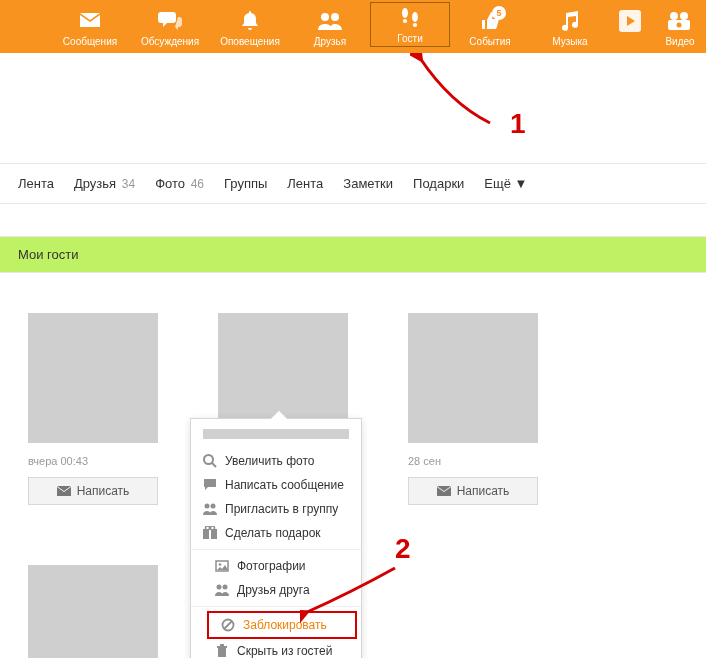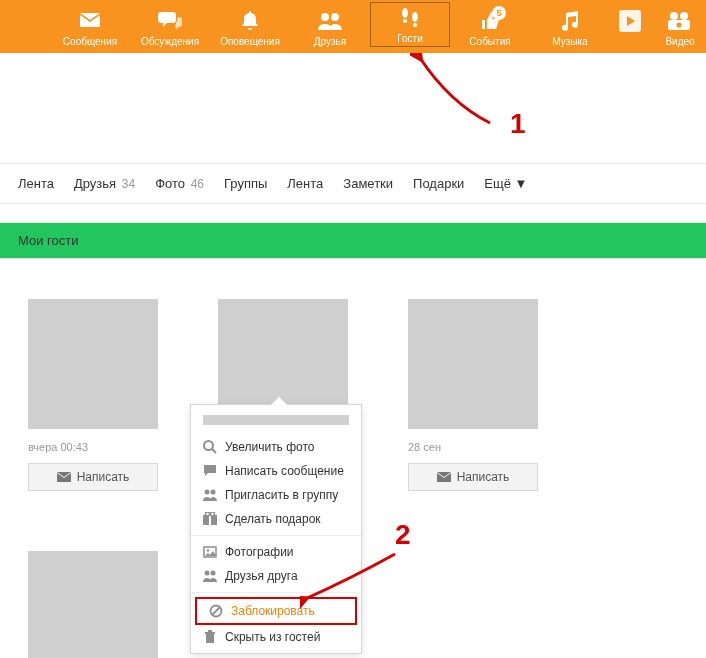--- a/index.html
+++ b/index.html
@@ -85,27 +85,27 @@
     display: flex;
     gap: 20px;
     font-size: 13px;
     color: #333;
   }
   .subnav .tab { cursor: pointer; }
   .subnav .count { color: #999; font-size: 12px; margin-left: 2px; }
 
   
   .section-header {
-    background: #22c55e;
+    background: #bef264;
     border-top: 1px solid #e7e7e7;
     border-bottom: 1px solid #e7e7e7;
     padding: 10px 18px;
     font-size: 13px;
     color: #333;
-    margin-top: 18px;
+    margin-top: 32px;
   }
 
   
   .guests-grid {
     display: flex;
     gap: 60px;
     padding: 40px 28px 0 28px;
     position: relative;
     flex-wrap: wrap;
   }
@@ -165,20 +165,21 @@
   .context-menu .placeholder-bar {
     height: 10px;
     background: #d0d0d0;
     margin: 10px 12px 6px 12px;
   }
   .context-menu .menu-group {
     padding: 4px 0;
   }
   .context-menu .menu-group + .menu-group {
     border-top: 1px solid #eee;
+    padding-left: 12px;
   }
   .context-menu .menu-item {
     display: flex;
     align-items: center;
     gap: 8px;
     padding: 5px 12px;
     cursor: pointer;
     color: #333;
   }
   .context-menu .menu-item svg { fill: #8f8f8f; flex: 0 0 14px; }

